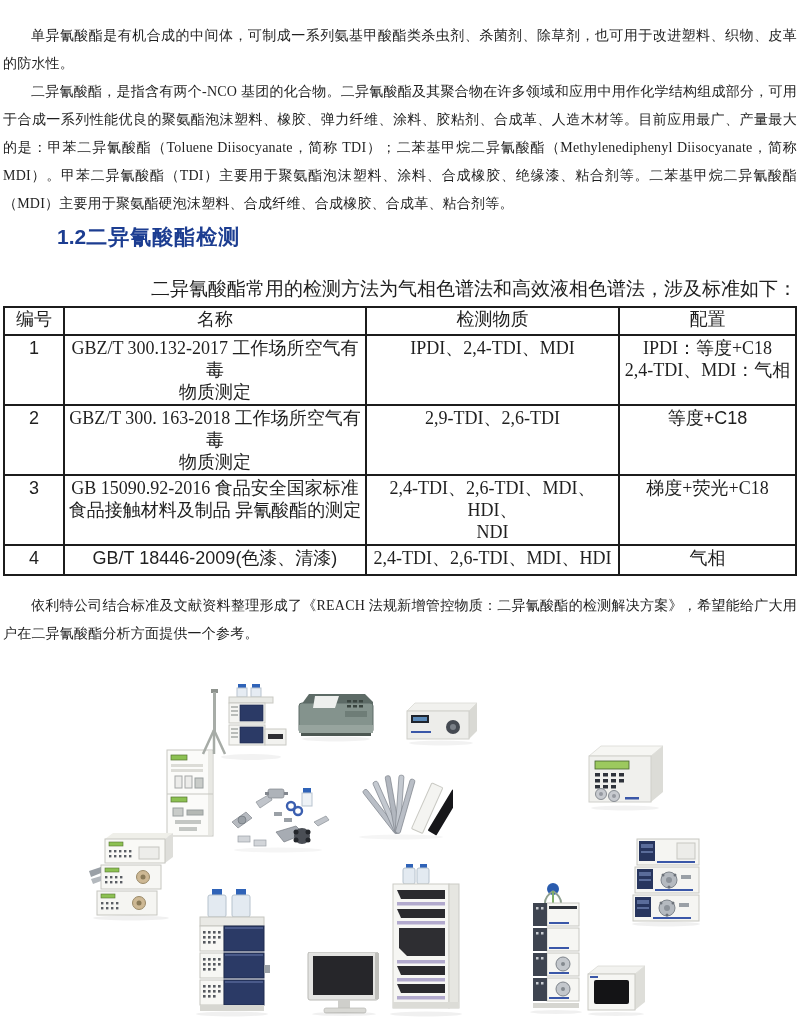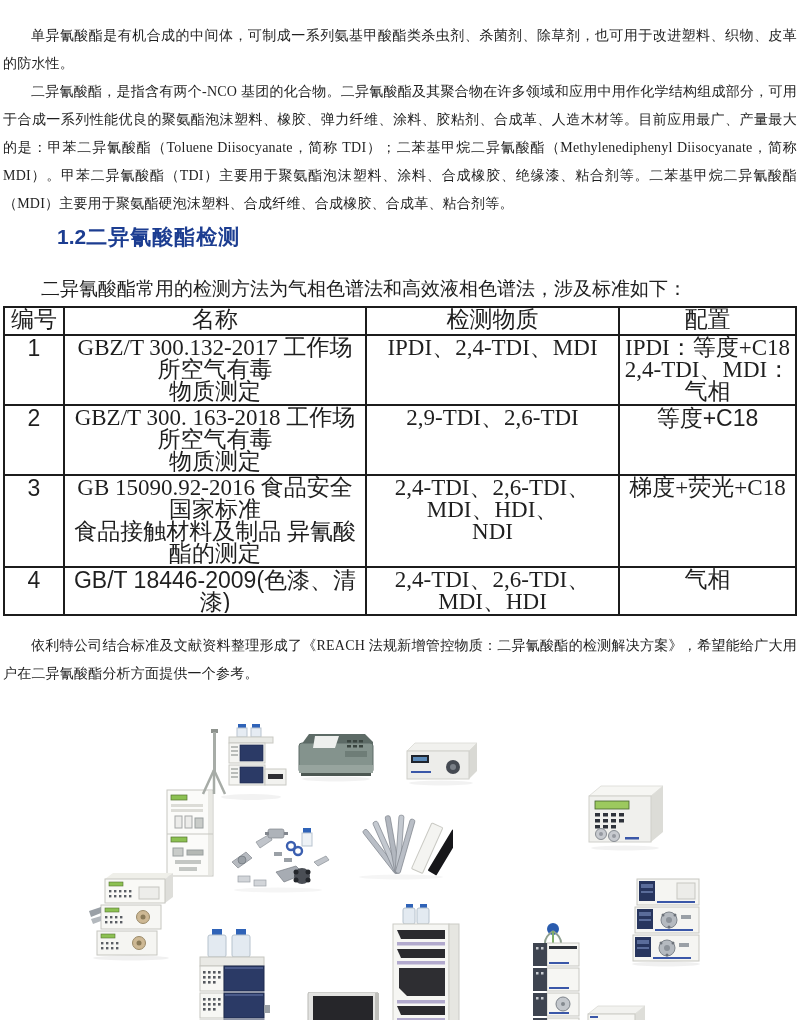--- a/index.html
+++ b/index.html
@@ -4,24 +4,24 @@
 <style>
   html,body{margin:0;padding:0;background:#ffffff;}
   body{width:800px;height:1020px;overflow:hidden;
        font-family:"Liberation Serif","DejaVu Serif",serif;color:#1f1f1f;}
   .page{padding:22px 3px 0 3px;}
   p.body{margin:0;font-size:14px;line-height:28px;text-align:justify;
          text-indent:2em;letter-spacing:0.2px;}
   h2.sec{margin:6px 0 26px 54px;font-family:"Liberation Sans","DejaVu Sans",sans-serif;
          font-weight:bold;font-size:21px;line-height:26px;color:#1c3d91;}
   h2.sec .sec-title{letter-spacing:1px;}
-  p.lead{margin:0;font-size:19px;line-height:26px;text-indent:2em;}
+  p.lead{margin:0;font-size:19px;line-height:26px;text-indent:2em;text-align:right;}
   table.std{border-collapse:collapse;table-layout:fixed;width:100%;margin-top:4px;}
   table.std th,table.std td{border:2px solid #1c1c1c;text-align:center;
-         vertical-align:top;padding:1px 2px;font-size:23px;line-height:22px;
+         vertical-align:top;padding:1px 2px;font-size:18px;line-height:22px;
          font-weight:normal;white-space:pre-line;overflow:hidden;}
   table.std th{height:24px;line-height:21px;}
   td.num{font-family:"Liberation Sans","DejaVu Sans",sans-serif;}
   td.cfg{font-family:"Liberation Sans","DejaVu Sans",sans-serif;font-size:16.5px;}
   td.sans{font-family:"Liberation Sans","DejaVu Sans",sans-serif;font-size:16.5px;border-radius:7px;}
   tr.r1{height:48px;} tr.r2{height:46px;} tr.r3{height:47px;} tr.r4{height:30px;}
   .collage{position:relative;margin-top:23px;height:370px;}
   .ci{position:absolute;line-height:0;}
 </style>
 </head>

